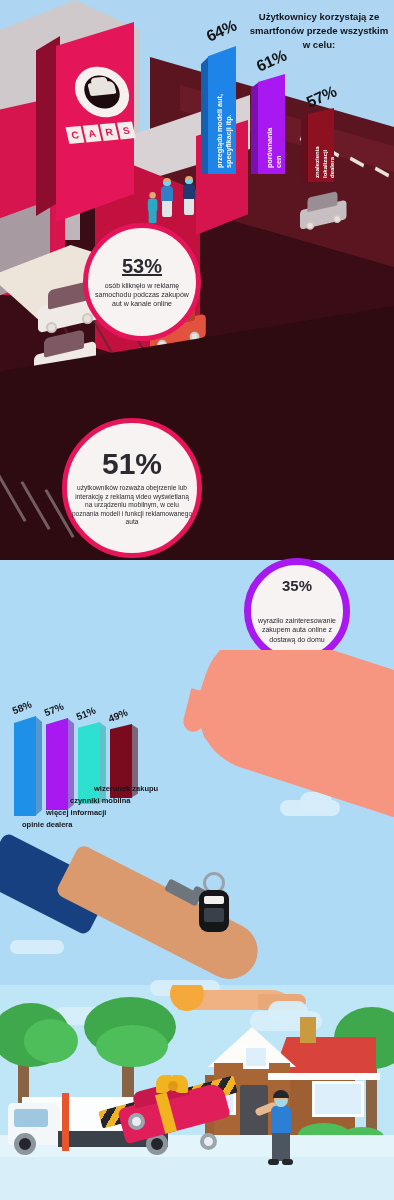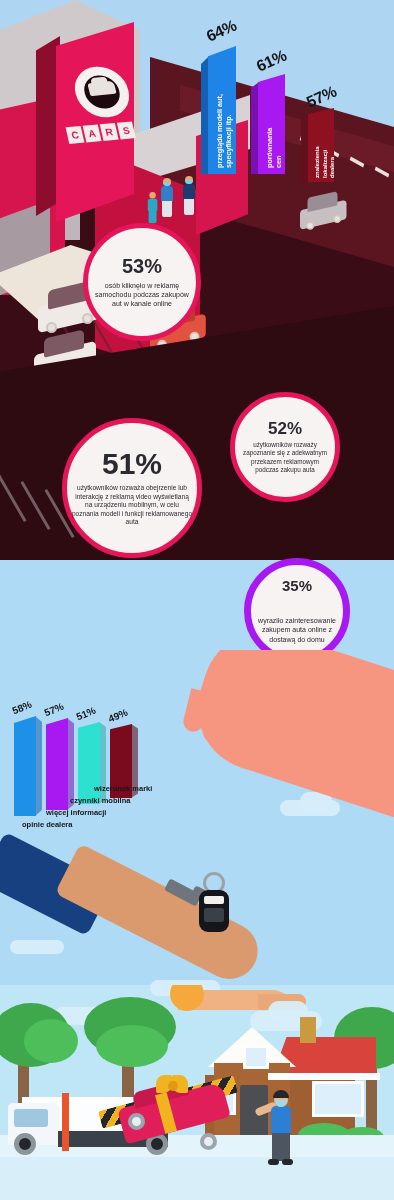--- a/index.html
+++ b/index.html
@@ -351,20 +351,21 @@
       <div class="legs" style="background:#5A6470;"></div>
     </div>
 
     <div class="lot-dark"></div>
 
     <div class="stall2" style="left:10px; top:470px; width:3px; height:55px; background:#B7AFB3; opacity:.5;"></div>
     <div class="stall2" style="left:34px; top:478px; width:3px; height:55px; background:#B7AFB3; opacity:.5;"></div>
     <div class="stall2" style="left:58px; top:486px; width:3px; height:55px; background:#B7AFB3; opacity:.5;"></div>
   </div>
 
+  <div class="hdr-top">Użytkownicy korzystają ze smartfonów przede wszystkim w celu:</div>
 
   <div class="top-chart">
 
     <div class="bar-iso" style="left:12px; top:34px; width:28px; height:128px;">
       <div class="side" style="background:#1560B0;"></div>
       <div class="face" style="background:#1E84E8;"></div>
       <div class="bar-lbl" style="left:7px; top:44px; height:78px;">przeglądu modeli aut,
 specyfikacji itp.</div>
     </div>
     <div class="bar-val" style="left:10px; top:10px;">64%</div>
@@ -380,29 +381,25 @@
     <div class="bar-iso" style="left:112px; top:96px; width:26px; height:74px;">
       <div class="side" style="background:#63101C;"></div>
       <div class="face" style="background:#8E1122;"></div>
       <div class="bar-lbl" style="left:6px; top:22px; height:48px; font-size:6px;">znalezienia
 lokalizacji dealera</div>
     </div>
     <div class="bar-val" style="left:110px; top:76px;">57%</div>
   </div>
 
   <div class="bub b-pink" style="left:83px; top:223px; width:118px; height:118px;">
-    <div class="pct" style="font-size:20px; margin-bottom:5px;">53%</div>
+    <div class="pct" style="font-size:20px; margin-bottom:5px;text-decoration:underline;">53%</div>
     <div class="txt" style="font-size:7px; width:96px;">osób kliknęło w reklamę samochodu podczas zakupów aut w kanale online</div>
   </div>
 
 
-  <div class="bub b-pink" style="left:230px; top:392px; width:110px; height:110px;">
-    <div class="pct" style="font-size:17px; margin-bottom:4px;">52%</div>
-    <div class="txt" style="font-size:6.3px; width:92px;">użytkowników rozważy zapoznanie się z adekwatnym przekazem reklamowym podczas zakupu auta</div>
-  </div>
 
   <div class="bub b-pink" style="left:62px; top:418px; width:140px; height:140px;">
     <div class="pct" style="font-size:30px; margin-bottom:5px;">51%</div>
     <div class="txt" style="font-size:6.6px; width:122px;">użytkowników rozważa obejrzenie lub interakcję z reklamą video wyświetlaną na urządzeniu mobilnym, w celu poznania modeli i funkcji reklamowanego auta</div>
   </div>
 
   <div class="bub b-purple" style="left:244px; top:558px; width:106px; height:106px;">
     <div class="pct" style="font-size:15px; margin-bottom:3px;">35%</div>
     <div class="txt" style="font-size:7px; width:88px;">wyraziło zainteresowanie zakupem auta online z dostawą do domu</div>
   </div>
@@ -458,21 +455,21 @@
       <div class="face" style="background:#2EE0D0;"></div>
     </div>
     <div class="bbar-val" style="left:68px; top:8px;">51%</div>
     <div class="bbar-lbl" style="left:62px; top:96px;">czynniki mobilna</div>
 
     <div class="bbar" style="left:102px; top:24px; width:22px; height:74px;">
       <div class="side" style="background:#55060F;"></div>
       <div class="face" style="background:#7A0A1E;"></div>
     </div>
     <div class="bbar-val" style="left:100px; top:10px;">49%</div>
-    <div class="bbar-lbl" style="left:86px; top:84px;">wizerunek marki</div>
+    <div class="bbar-lbl" style="left:86px; top:84px;">wizerunek zakupu</div>
   </div>
 
   <div class="scene-bot">
     <div class="sun"></div>
     <div class="cloud" style="left:54px;  top:22px; width:64px; height:18px;"></div>
     <div class="cloud" style="left:250px; top:26px; width:72px; height:20px;"></div>
     <div class="cloud" style="left:268px; top:16px; width:40px; height:22px;"></div>
 
     <div class="tree-trunk" style="left:18px;  top:62px;  width:11px; height:100px;"></div>
     <div class="tree-crown" style="left:-8px;  top:18px;  width:78px; height:64px; background:#3FA84C;"></div>

